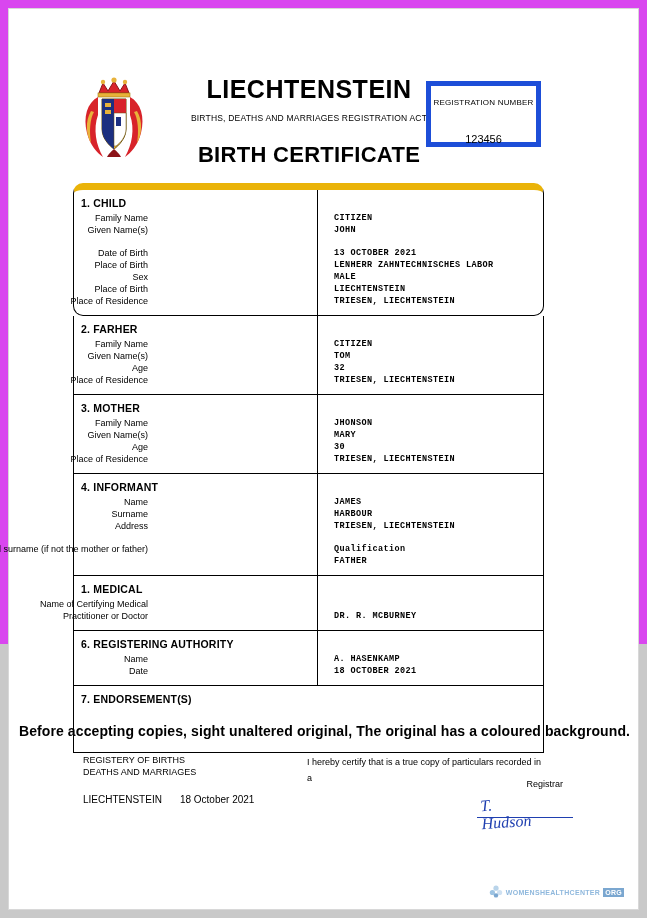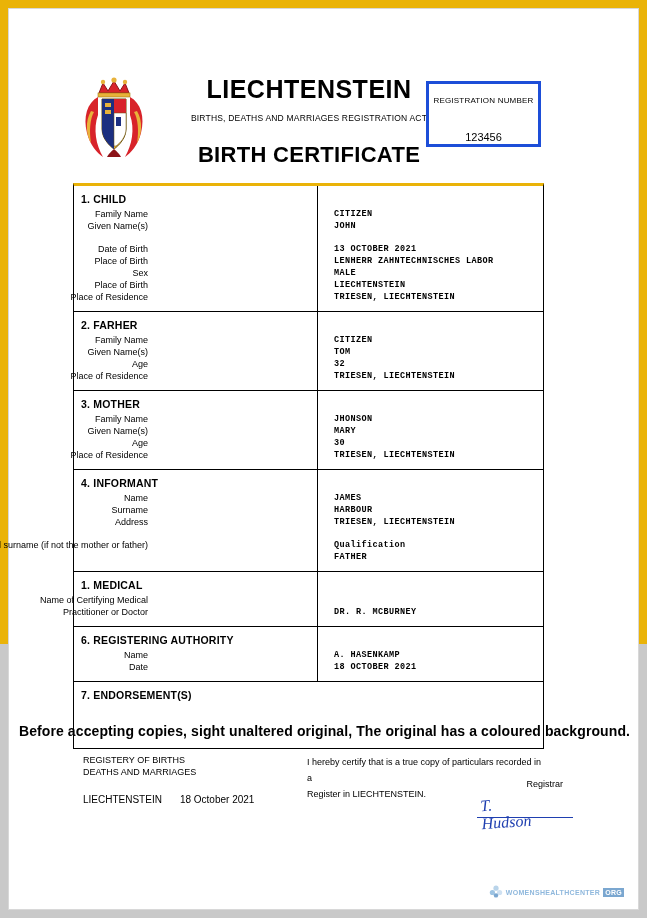--- a/index.html
+++ b/index.html
@@ -10,21 +10,21 @@
   body {
     width: 647px;
     height: 918px;
     font-family: "Liberation Sans", sans-serif;
     overflow: hidden;
   }
   .page {
     position: relative;
     width: 647px;
     height: 644px;
-    background: #eab308;
+    background: #d946ef;
     box-sizing: border-box;
   }
   .sheet {
     position: absolute;
     left: 8px;
     top: 8px;
     width: 631px;
     height: 902px;
     background: #ffffff;
     border: 1px solid #d8d8d8;
@@ -71,21 +71,21 @@
     font-weight: bold;
     margin-top: 19px;
     letter-spacing: 0.3px;
   }
   .regnum-box {
     position: absolute;
     left: 417px;
     top: 20px;
     width: 115px;
     height: 66px;
-    border: 3px solid #1d4ed8;
+    border: 5px solid #1d4ed8;
     text-align: center;
     box-sizing: border-box;
   }
   .regnum-label {
     font-size: 8px;
     margin-top: 12px;
     letter-spacing: 0.2px;
   }
   .regnum-value {
     font-size: 11px;
@@ -98,21 +98,21 @@
     left: 64px;
     top: 174px;
     width: 471px;
   }
   .section {
     position: relative;
     border: 1px solid #000;
     border-top: none;
     box-sizing: border-box;
   }
-  .section.first { border-top: 3px solid #eab308; }
+  .section.first { border-top: 7px solid #eab308; border-radius: 10px; }
   .sec-title {
     position: absolute;
     left: 7px;
     top: 7px;
     font-size: 10.5px;
     font-weight: bold;
     letter-spacing: 0.2px;
   }
   .divider {
     position: absolute;
@@ -432,21 +432,20 @@
 
     <div class="notice">Before accepting copies, sight unaltered original, The original has a coloured background.</div>
 
     <div class="foot">
       <div class="foot-left">
         <div>REGISTERY OF BIRTHS</div>
         <div>DEATHS AND MARRIAGES</div>
       </div>
       <div class="foot-right">
         <div>I hereby certify that is a true copy of particulars recorded in a</div>
-        <div>Register in LIECHTENSTEIN.</div>
       </div>
       <div class="registrar-word">Registrar</div>
       <div class="place-date">
         <span>LIECHTENSTEIN</span><span class="date">18 October 2021</span>
       </div>
       <div class="signature">T. Hudson</div>
       <div class="sig-underline"></div>
     </div>
 
     <div class="watermark">

